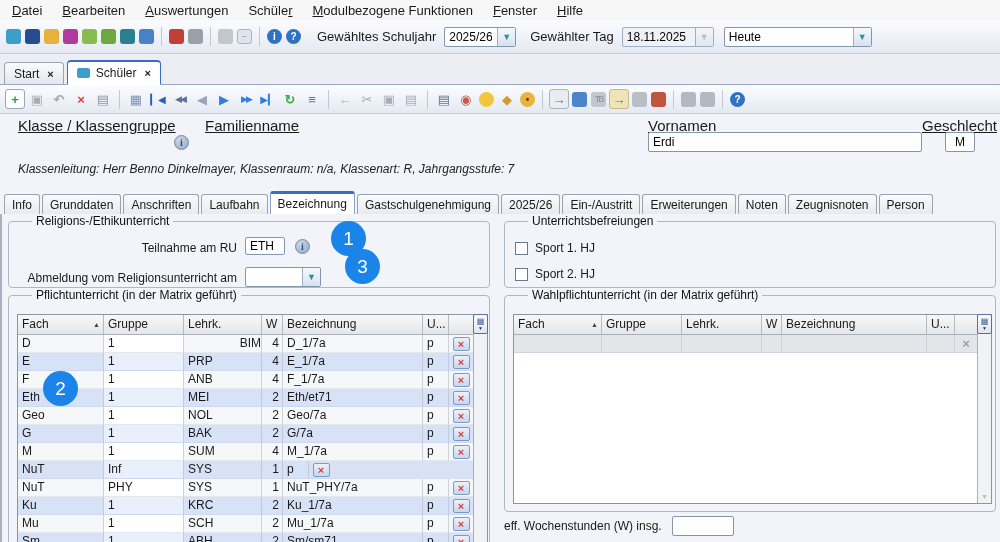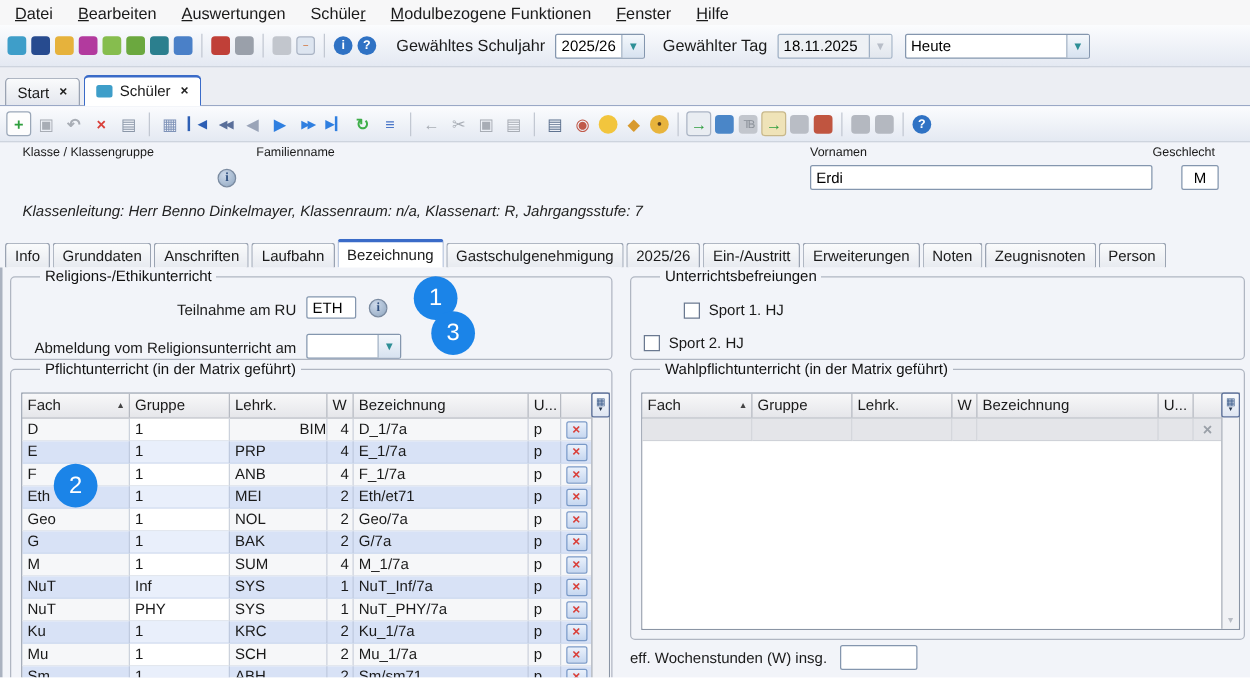--- a/index.html
+++ b/index.html
@@ -40,21 +40,21 @@
   .wtab{height:22px;display:inline-flex;align-items:center;padding:0 9px;margin-right:3px;
         background:linear-gradient(#fafbfc,#e4e7ee);border:1px solid #9aa3b2;border-bottom:none;
         border-radius:4px 4px 0 0;font-size:12px;cursor:pointer;box-sizing:border-box;}
   .wtab.active{background:#fff;border:1px solid #3a6bc8;border-top:2px solid #3a6bc8;height:25px;
                border-bottom:1px solid #fff;margin-bottom:-1px;}
   .wtab-ico{width:13px;height:10px;background:#3e9ec9;border-radius:2px;margin-right:6px;}
   .wclose{margin-left:8px;font-weight:bold;font-size:11px;color:#222;cursor:pointer;}
   .wclose::before{content:"×";}
   
   .formhead{position:relative;height:76px;background:#f2f4f9;}
-  .f-label{position:absolute;font-size:10px;white-space:nowrap;}
+  .f-label{position:absolute;font-size:15px;white-space:nowrap;text-decoration:underline;}
   .f-input{position:absolute;height:20px;border:1px solid #8496ae;background:#fff;border-radius:2px;
            font-family:"Liberation Sans",sans-serif;font-size:12px;padding:0 4px;box-sizing:border-box;}
   .info-ico{position:absolute;width:15px;height:15px;border-radius:50%;
             background:radial-gradient(circle at 35% 30%,#cdd9ea,#8fa6c0);border:1px solid #7a8aa0;
             color:#2f4f7f;font-size:10px;font-weight:bold;font-family:"Liberation Serif",serif;
             display:flex;align-items:center;justify-content:center;box-sizing:border-box;}
   .info-ico::before{content:"i";}
   .klline{position:absolute;left:18px;top:48px;font-size:12px;font-style:italic;color:#222;}
   
   .dtabs{height:24px;display:flex;align-items:flex-end;padding-left:4px;background:#f2f4f9;}
@@ -258,21 +258,21 @@
       <span class="info-ico" style="left:286px;top:11px"></span>
       <span class="rel-label" style="top:43px">Abmeldung vom Religionsunterricht am</span>
       <span class="combo" style="position:absolute;left:236px;top:39px">
         <input class="cin" style="width: 56px;" value="">
         <span class="cbtn"></span>
       </span>
     </fieldset>
 
     <fieldset style="left:502px;top:0;width:490px;height:72px">
       <legend>Unterrichtsbefreiungen</legend>
-      <span><label class="cbrow" style="top: 13px; margin-left: 32px;">
+      <span><label class="cbrow" style="top: 13px;">
             <span class="cbbox"></span>
             <span class="cblabel">Sport 1. HJ</span>
           </label><label class="cbrow" style="top: 39px;">
             <span class="cbbox"></span>
             <span class="cblabel">Sport 2. HJ</span>
           </label></span>
     </fieldset>
 
     <fieldset style="left:6px;top:74px;width:480px;height:262px;overflow:hidden">
       <legend>Pflichtunterricht (in der Matrix geführt)</legend>
@@ -364,21 +364,20 @@
                   <div class="td" style="width: 26px;">p</div>
                   <div class="td xcell" style="width: 24px;">
                     <span class="xbtn"></span>
                   </div>
                 </div>
                 <div class="tr alt">
                   <div class="td" style="width: 86px;">NuT</div>
                   <div class="td grp" style="width: 80px;">Inf</div>
                   <div class="td" style="width: 78px;">SYS</div>
                   <div class="td num" style="width: 21px;">1</div>
-                  <div class="td" style="width: 140px;">NuT_Inf/7a</div>
                   <div class="td" style="width: 26px;">p</div>
                   <div class="td xcell" style="width: 24px;">
                     <span class="xbtn"></span>
                   </div>
                 </div>
                 <div class="tr">
                   <div class="td" style="width: 86px;">NuT</div>
                   <div class="td grp" style="width: 80px;">PHY</div>
                   <div class="td" style="width: 78px;">SYS</div>
                   <div class="td num" style="width: 21px;">1</div>

